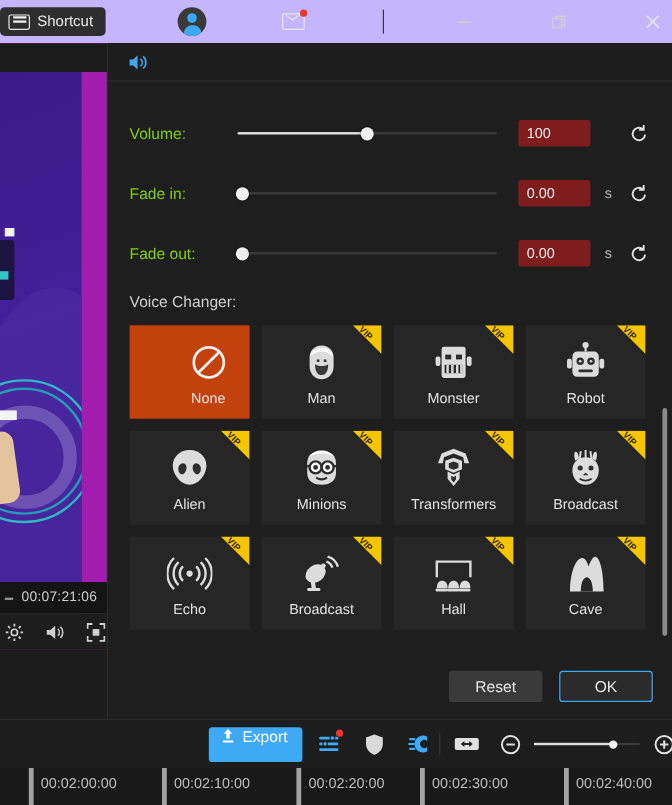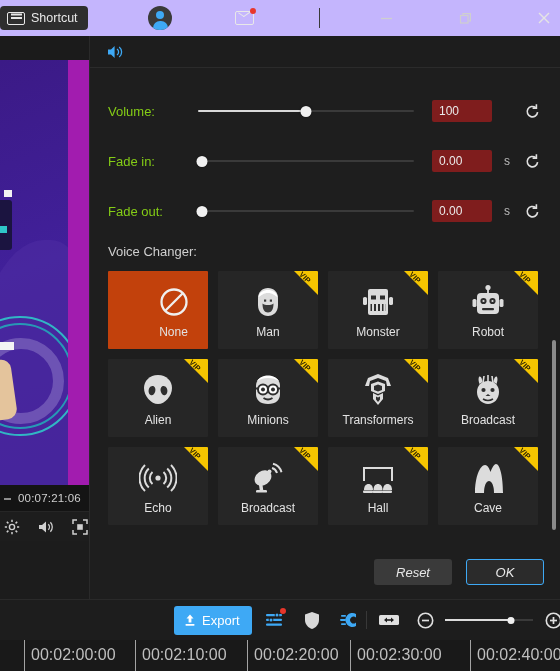--- a/index.html
+++ b/index.html
@@ -177,58 +177,58 @@
     font-size: 7.5px; font-weight: bold; color: #2b2100;
     transform: rotate(45deg); transform-origin: center; text-align: center;
     letter-spacing: .2px;
   }
   .scrollbar {
     position: absolute; right: 4px; top: 272px; width: 4px; height: 190px;
     background: #8a8a8a; border-radius: 2px;
   }
   .panel-actions {
     position: absolute; right: 16px; bottom: 14px;
-    display: flex; align-items: flex-start; gap: 14px; font-style: italic;
+    display: flex; align-items: flex-start; gap: 14px;
   }
   .btn {
     height: 26px; border-radius: 3px; font-size: 13px; cursor: pointer;
     display: flex; align-items: center; justify-content: center;
   }
   .btn-reset { width: 78px; background: #3a3a3a; color: #e6e6e6; }
   .btn-ok { width: 78px; background: #2b2b2b; color: #eaeaea; border: 1.5px solid #3ea9f5; }
 
   
   .bottombar {
     position: absolute; left: 0; top: 599px; width: 560px; height: 41px;
     background: #1d1d1d; border-top: 1px solid #2a2a2a;
     display: flex; align-items: center;
   }
   .export-btn {
-    position: absolute; left: 174px; display: flex; align-items: center; gap: 5px;
+    position: absolute; left: 174px; display: flex; align-items: flex-start; gap: 5px;
     height: 29px; padding: 0 12px 0 9px; background: #3ea9f5; border-radius: 3px;
     color: #fff; font-size: 13px; cursor: pointer;
   }
   .bb-icons { position: absolute; left: 263px; display: flex; align-items: center; gap: 16px; }
   .bb-ico { width: 22px; height: 22px; display:flex; align-items:center; justify-content:center; cursor:pointer; color:#d4d4d4; position: relative; }
   .bb-sep { position: absolute; left: 366px; width: 1px; height: 18px; background: #383838; }
   .zoom-area { position: absolute; left: 376px; display: flex; align-items: center; gap: 9px; }
   .zoom-slider { position: relative; width: 88px; height: 12px; display:flex; align-items:center; cursor:pointer; }
   .zoom-slider .ztrack { position:absolute; left:0; right:0; height:2px; background:#3a3a3a; }
   .zoom-slider .zfill { position:absolute; left:0; height:2px; background:#dcdcdc; }
   .zoom-slider .zthumb { position:absolute; width:7px; height:7px; border-radius:50%; background:#f0f0f0; transform: translateX(-50%); }
 
   
   .ruler {
     position: absolute; left: 0; top: 640px; width: 560px; height: 31px;
     background: #191919;
   }
   .tick {
     position: absolute; top: 0; height: 31px;
-    border-left: 1px solid #a3a3a3;
-    font-size: 16px; color: #bfbfbf; padding-left: 6px; padding-top: 6px;
+    border-left: 4px solid #a3a3a3;
+    font-size: 12px; color: #bfbfbf; padding-left: 6px; padding-top: 6px;
     white-space: nowrap;
   }
   .left-col-divider { position:absolute; left: 89px; top: 36px; width:1px; height: 563px; background:#2a2a2a; }
 </style>
 </head>
 <body>
 
 <div id="app">
 
   <div class="titlebar">

